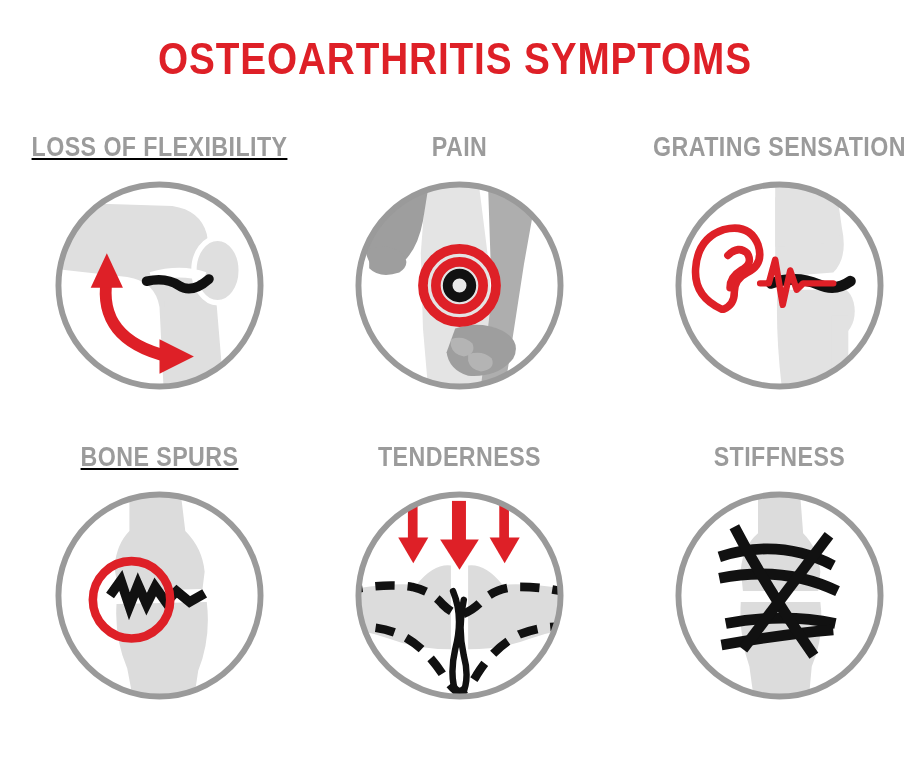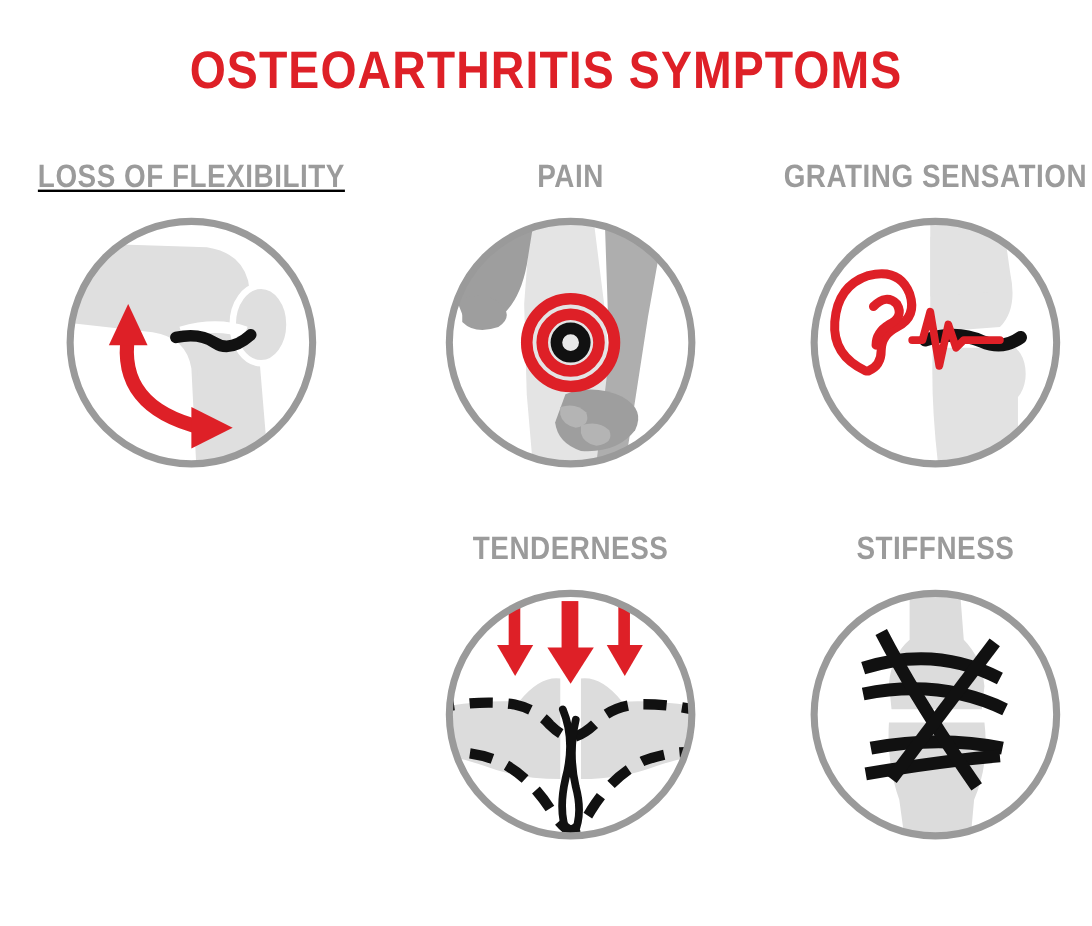--- a/index.html
+++ b/index.html
@@ -23,21 +23,21 @@
     transform:scaleX(.88);
     transform-origin:center center;
     white-space:nowrap;
   }
 
   .grid{
     position:absolute;top:130px;left:0;width:910px;height:640px;
   }
   .cell{position:absolute;width:303px;height:320px;}
   .cell.c0{left:8px;text-decoration:underline;}
-  .cell.c1{left:324px;}
+  .cell.c1{left:308px;}
   .cell.c2{left:628px;}
   .cell.r0{top:0px;}
   .cell.r1{top:310px;}
 
   .cap{
     width:100%;text-align:center;
     font-family:"Liberation Sans Narrow","Liberation Sans",sans-serif;
     font-weight:bold;
     font-size:27px;
     letter-spacing:.5px;
@@ -152,20 +152,43 @@
               <path d="M52 72 Q62 62 70 70 Q76 80 64 86 Q54 92 54 102"></path>
             </g>
 
             <path d="M82 98 L90 98 L96 76 L103 118 L110 86 L116 104 L122 98 L150 98" fill="none" stroke="#DE2027" stroke-width="6" stroke-linejoin="round" stroke-linecap="round"></path>
           </g>
           <circle cx="100" cy="100" r="94" fill="none" stroke="#9A9A9A" stroke-width="5.5"></circle>
         </svg>
       </div>
     </div>
 
+    <div class="cell c0 r1">
+      <div class="cap">BONE SPURS</div>
+      <div class="iconwrap">
+        <svg width="215" height="215" viewBox="0 0 200 200">
+          <defs>
+            <clipPath id="clipD">
+                <circle cx="100" cy="100" r="94"></circle>
+              </clipPath>
+          </defs>
+          <g clip-path="url(#clipD)">
+
+            <path d="M72 -10 L118 -10 L124 40 Q140 56 142 78 L140 94 L62 96 L58 74 Q60 52 72 40 Z" fill="#DCDCDC"></path>
+
+            <path d="M60 108 L144 106 Q148 140 136 170 L130 210 L78 210 L70 168 Q58 140 60 108 Z" fill="#DCDCDC"></path>
+
+            <path d="M54 100 L64 86 L72 110 L80 90 L88 108 L96 92 L106 106 L116 96 L128 106 L142 98" fill="none" stroke="#111111" stroke-width="9" stroke-linejoin="miter"></path>
+
+            <circle cx="74" cy="104" r="36" fill="none" stroke="#DE2027" stroke-width="8"></circle>
+          </g>
+          <circle cx="100" cy="100" r="94" fill="none" stroke="#9A9A9A" stroke-width="5.5"></circle>
+        </svg>
+      </div>
+    </div>
 
     <div class="cell c1 r1">
       <div class="cap">TENDERNESS</div>
       <div class="iconwrap">
         <svg width="215" height="215" viewBox="0 0 200 200">
           <defs>
             <clipPath id="clipE">
                 <circle cx="100" cy="100" r="94"></circle>
               </clipPath>
           </defs>

